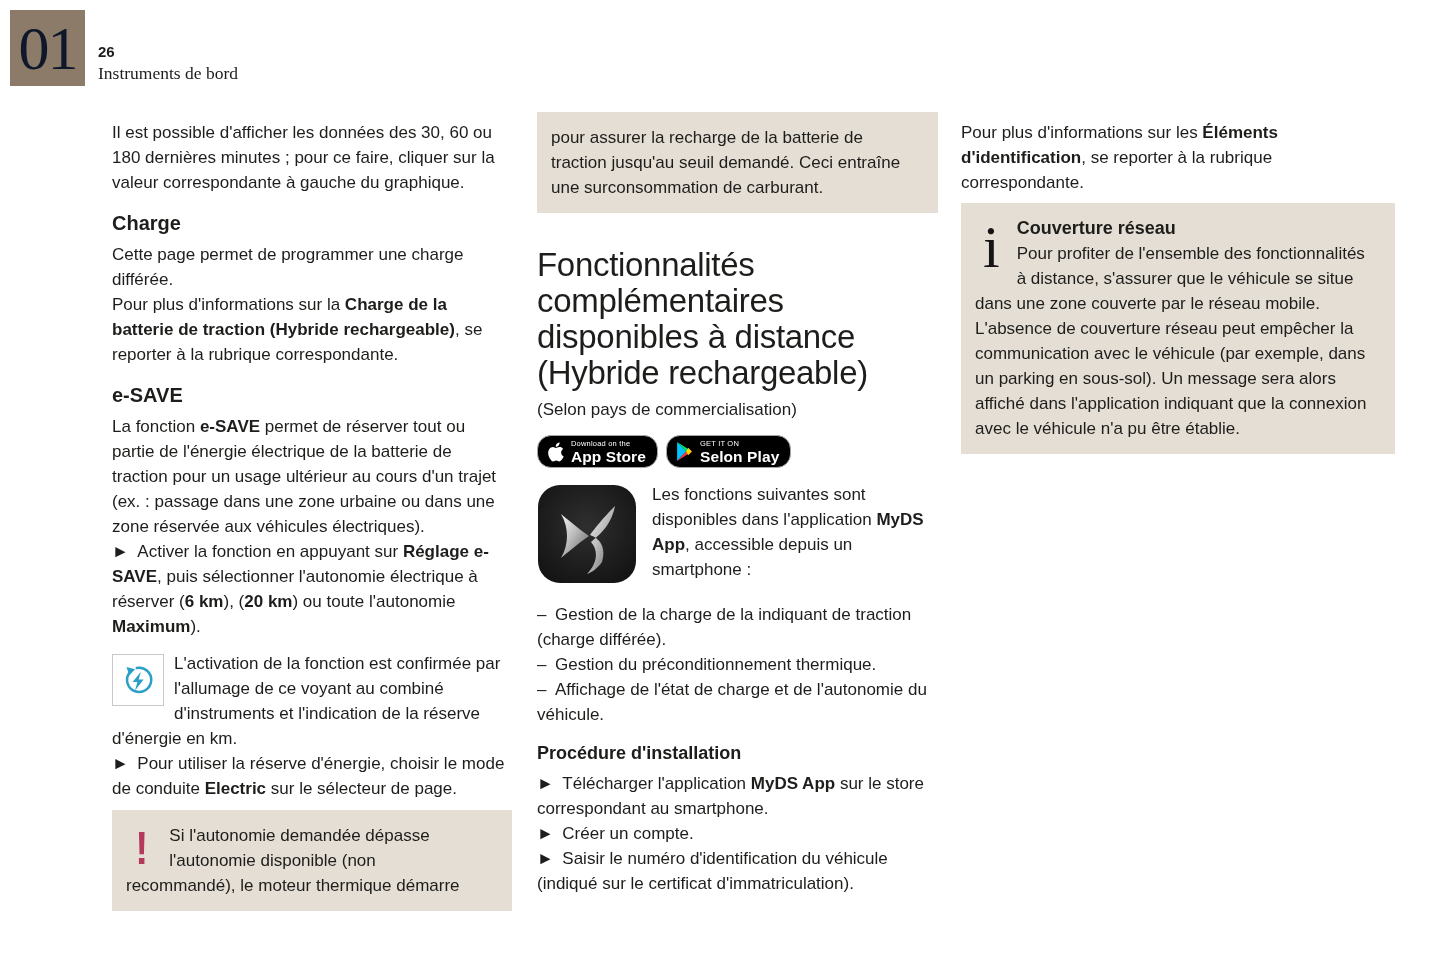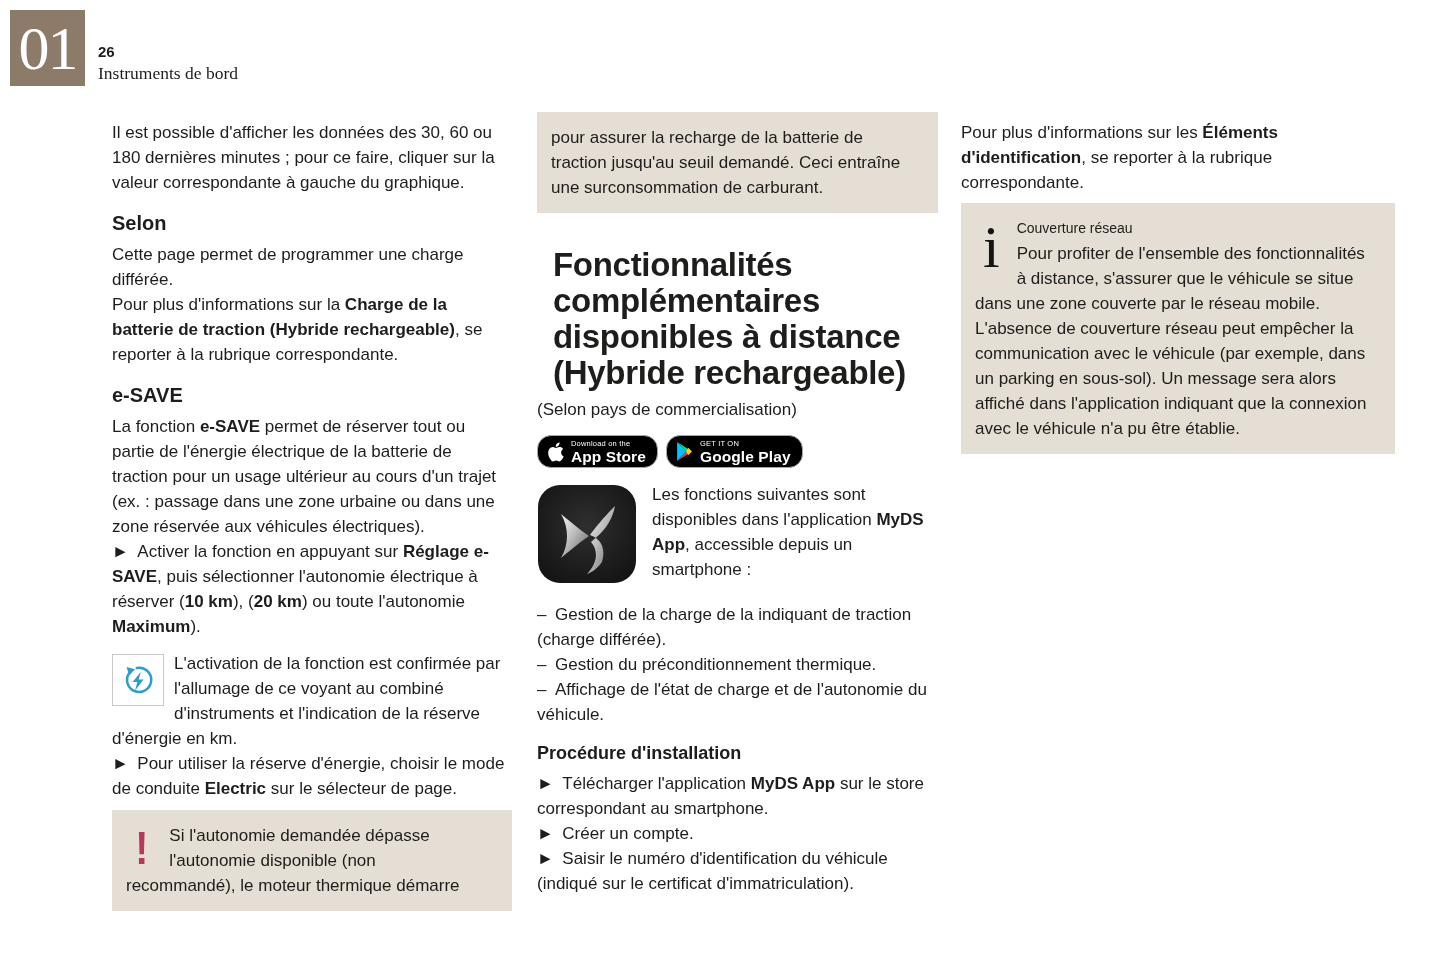--- a/index.html
+++ b/index.html
@@ -11,41 +11,41 @@
     overflow:hidden;
   }
   .chapter-tab {
     position:absolute; left:10px; top:10px;
     width:75px; height:76px;
     background:#8c7b69;
     display:flex; align-items:center; justify-content:center;
   }
   .chapter-tab .num {
     font-family:"Liberation Serif", serif;
-    font-weight:400; font-size:62px; color:#ffffff;
+    font-weight:400; font-size:62px; color:#0f172a;
     letter-spacing:-2px; line-height:1;
   }
   .page-head { position:absolute; left:98px; top:42px; }
   .page-head .pn { font-size:15px; font-weight:bold; line-height:20px; }
   .page-head .ct { font-size:17.5px; line-height:22px;font-family:Liberation Serif, serif; }
 
   .col { position:absolute; }
   #col1 { left:112px; top:120px; width:400px; }
   #col2 { left:537px; top:112px; width:401px; }
   #col3 { left:961px; top:120px; width:434px; }
 
   p, .para { font-size:17px; line-height:25px; }
   b { font-weight:bold; }
 
   h3.sub { font-size:20px; line-height:24px; margin:16px 0 7px 0; }
   h4.sub2 { font-size:18px; line-height:24px; margin:14px 0 6px 0; }
 
   h1.big {
-    font-size:33px; line-height:36px; font-weight:bold;
-    letter-spacing:-0.3px; margin:34px 0 8px 16px;
+    font-size:33px; line-height:36px; font-weight:normal;
+    letter-spacing:-0.3px; margin:34px 0 8px 0;
   }
   .subtitle { font-size:17px; line-height:22px; margin-bottom:14px; }
 
   .note-box {
     background:#e5ded4;
     padding:13px 22px 13px 14px;
   }
   .cont-box { margin-bottom:24px; }
   .warn-box { margin-top:9px; }
   .info-box { margin-top:8px; }
@@ -55,21 +55,21 @@
     font-size:46px; line-height:44px; font-weight:bold;
     margin:3px 20px 2px 8px;
     transform:scaleX(0.85);
   }
   .i-glyph {
     float:left; color:#141414;
     font-family:"Liberation Serif", serif;
     font-size:60px; line-height:50px; font-weight:normal;
     margin:6px 17px 0 8px;
   }
-  .info-title { font-size:14px; font-weight:normal; line-height:25px; }
+  .info-title { font-size:18px; font-weight:bold; line-height:25px; }
 
   .ind-row { margin-top:12px; }
   .ind-icon {
     float:left; width:52px; height:52px;
     border:1px solid #c8c8c6; background:#fff;
     display:flex; align-items:center; justify-content:center;
     margin:3px 10px 4px 0;
   }
   .clearfix::after { content:""; display:block; clear:both; }
 
@@ -97,27 +97,27 @@
   <span class="num">01</span>
 </div>
 <div class="page-head">
   <div class="pn">26</div>
   <div class="ct">Instruments de bord</div>
 </div>
 
 <div class="col" id="col1">
   <p class="para"><span>Il est possible d'afficher les données des 30, 60 ou 180 dernières minutes ; pour ce faire, cliquer sur la valeur correspondante à gauche du graphique.</span></p>
 
-  <h3 class="sub">Selon</h3>
+  <h3 class="sub">Charge</h3>
   <p class="para"><span>Cette page permet de programmer une charge différée.</span></p>
   <p class="para"><span>Pour plus d'informations sur la </span><b>Charge de la batterie de traction (Hybride rechargeable)</b><span>, se reporter à la rubrique correspondante.</span></p>
 
   <h3 class="sub">e-SAVE</h3>
   <p class="para"><span>La fonction </span><b>e-SAVE</b><span> permet de réserver tout ou partie de l'énergie électrique de la batterie de traction pour un usage ultérieur au cours d'un trajet (ex. : passage dans une zone urbaine ou dans une zone réservée aux véhicules électriques).</span></p>
-  <p class="para"><span>► Activer la fonction en appuyant sur </span><b>Réglage e-SAVE</b><span>, puis sélectionner l'autonomie électrique à réserver (</span><b>10 km</b><span>), (</span><b>20 km</b><span>) ou toute l'autonomie </span><b>Maximum</b><span>).</span></p>
+  <p class="para"><span>► Activer la fonction en appuyant sur </span><b>Réglage e-SAVE</b><span>, puis sélectionner l'autonomie électrique à réserver (</span><b>6 km</b><span>), (</span><b>20 km</b><span>) ou toute l'autonomie </span><b>Maximum</b><span>).</span></p>
 
   <div class="ind-row clearfix">
     <span class="ind-icon">
       <svg width="40" height="40" viewBox="0 0 48 48" aria-hidden="true">
         <g fill="none" stroke="#2aa0c8" stroke-width="3" stroke-linecap="round">
           <path d="M13.5 15.5 A 14.5 14.5 0 1 0 22.5 9.6"></path>
         </g>
         <polygon fill="#2aa0c8" points="13.5,18.5 10.2,8.5 20.5,11.2"></polygon>
         <polygon fill="#2aa0c8" points="27.5,14 17.5,26.5 23.2,26.5 20.5,36.5 30.8,23.5 24.8,23.5"></polygon>
       </svg>
@@ -153,21 +153,21 @@
     </div>
     <div class="store-badge">
       <svg width="17" height="19" viewBox="0 0 32 36" aria-hidden="true">
         <polygon fill="#00c3ff" points="2,0 2,36 19,18"></polygon>
         <polygon fill="#00e576" points="2,0 30,18 19,18"></polygon>
         <polygon fill="#ff3a44" points="2,36 30,18 19,18"></polygon>
         <polygon fill="#ffd400" points="23,11 30,18 23,25 19,18"></polygon>
       </svg>
       <span class="txt">
         <span class="t1">GET IT ON</span>
-        <span class="t2">Google Play</span>
+        <span class="t2">Selon Play</span>
       </span>
     </div>
   </div>
 
   <div class="app-row clearfix">
     <span class="myds-icon">
       <svg width="100" height="100" viewBox="0 0 100 100" aria-hidden="true">
         <defs>
           <radialGradient id="gBg" cx="50%" cy="42%" r="70%">
             <stop offset="0%" stop-color="#2f2f2f"></stop>

